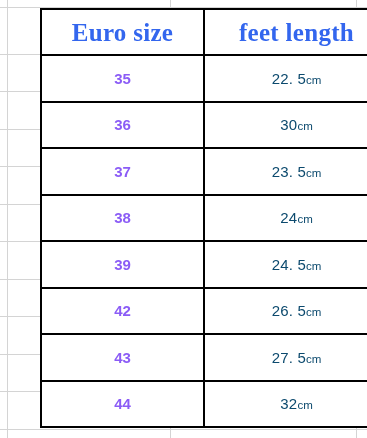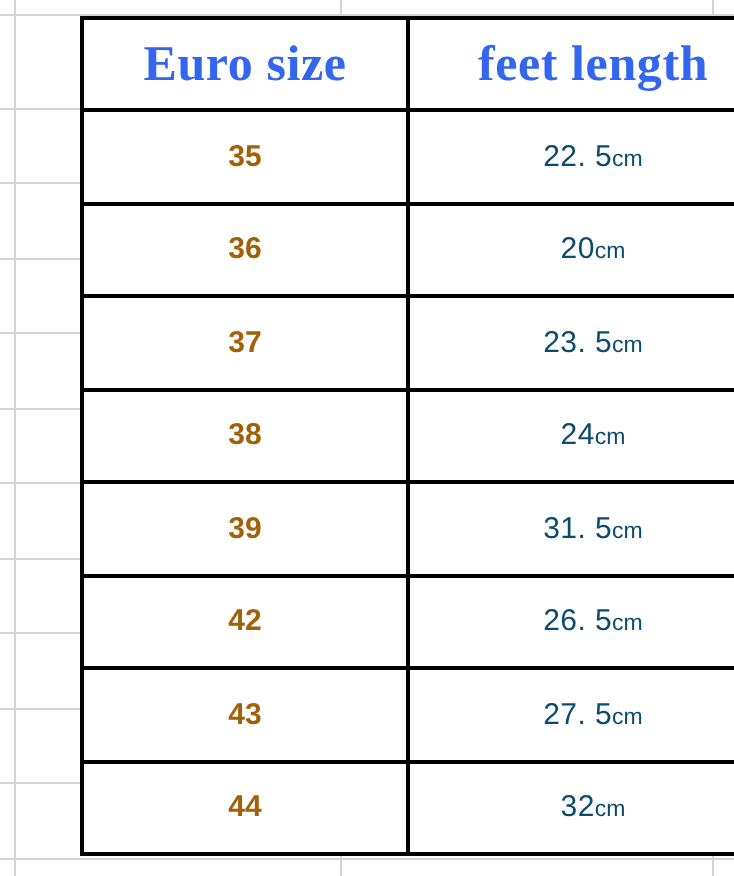--- a/index.html
+++ b/index.html
@@ -71,21 +71,21 @@
     color: #3366ee;
     font-family: "Liberation Serif", "DejaVu Serif", serif;
     font-weight: bold;
     font-size: 25px;
     letter-spacing: 0.3px;
     line-height: 1;
     white-space: nowrap;
   }
 
   .cell-euro {
-    color: #a16207;
+    color: #8b5cf6;
     font-family: "Liberation Sans", sans-serif;
     font-weight: bold;
     font-size: 15px;
     line-height: 1;
   }
 
   .cell-feet {
     color: #0c4a6e;
     font-family: "Liberation Sans", sans-serif;
     font-weight: normal;
@@ -136,33 +136,33 @@
       </tr>
     </thead>
     <tbody id="table-body">
 
     <tr>
           <td class="cell-euro">35</td>
           <td class="cell-feet"><span class="num">22. 5</span><span class="unit">cm</span></td>
         </tr>
         <tr>
           <td class="cell-euro">36</td>
-          <td class="cell-feet"><span class="num">20</span><span class="unit">cm</span></td>
+          <td class="cell-feet"><span class="num">30</span><span class="unit">cm</span></td>
         </tr>
         <tr>
           <td class="cell-euro">37</td>
           <td class="cell-feet"><span class="num">23. 5</span><span class="unit">cm</span></td>
         </tr>
         <tr>
           <td class="cell-euro">38</td>
           <td class="cell-feet"><span class="num">24</span><span class="unit">cm</span></td>
         </tr>
         <tr>
           <td class="cell-euro">39</td>
-          <td class="cell-feet"><span class="num">31. 5</span><span class="unit">cm</span></td>
+          <td class="cell-feet"><span class="num">24. 5</span><span class="unit">cm</span></td>
         </tr>
         <tr>
           <td class="cell-euro">42</td>
           <td class="cell-feet"><span class="num">26. 5</span><span class="unit">cm</span></td>
         </tr>
         <tr>
           <td class="cell-euro">43</td>
           <td class="cell-feet"><span class="num">27. 5</span><span class="unit">cm</span></td>
         </tr>
         <tr>

